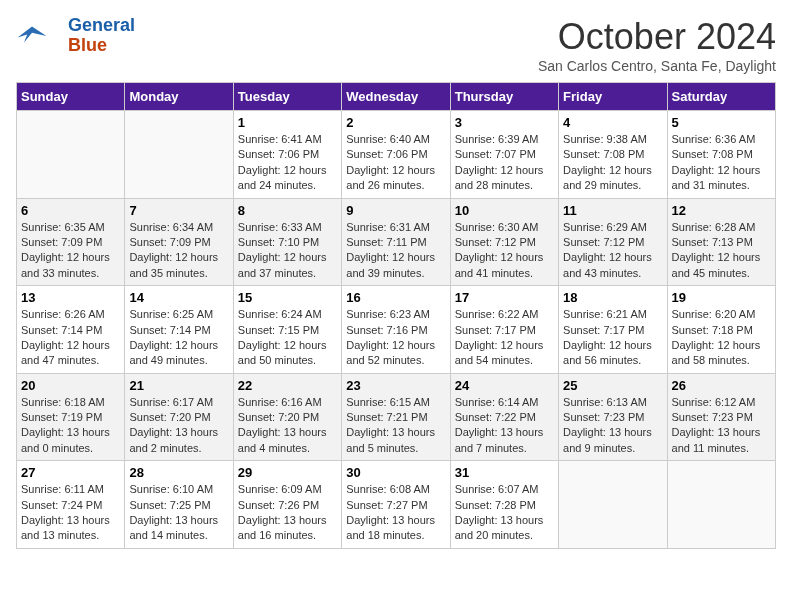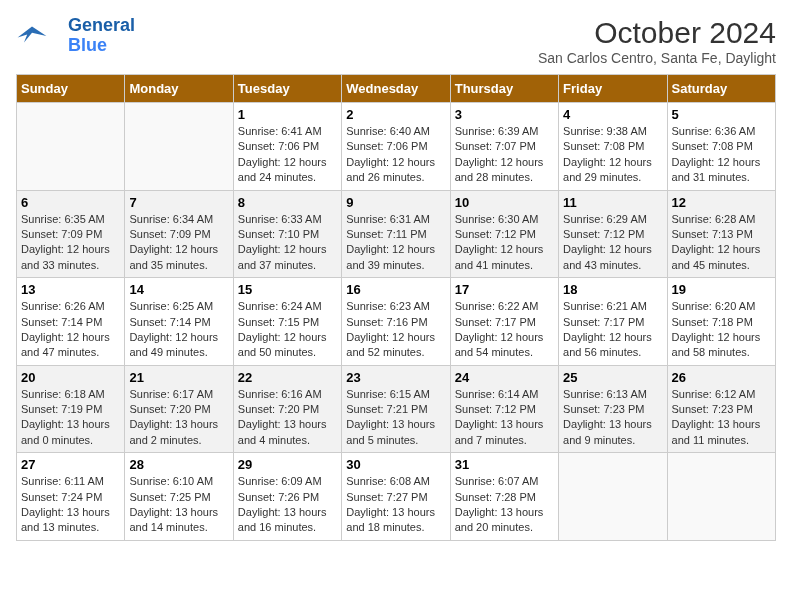--- a/index.html
+++ b/index.html
@@ -31,35 +31,35 @@
       color: #1a5fa8;
     }
     .logo-bird {
       width: 32px;
       height: 32px;
     }
     .title-block {
       text-align: right;
     }
     .month-title {
-      font-size: 30px;
+      font-size: 36px;
       font-weight: normal;
       color: #333;
     }
     .location {
       font-size: 14px;
       color: #555;
     }
     table {
       width: 100%;
       border-collapse: collapse;
       font-size: 11px;
     }
     thead tr th {
-      background-color: #a16207;
+      background-color: #4c1d95;
       color: #fff;
       padding: 6px 4px;
       text-align: left;
       font-size: 13px;
       font-weight: bold;
       border: 1px solid #ccc;
     }
     tbody tr td {
       border: 1px solid #ccc;
       vertical-align: top;
@@ -90,21 +90,21 @@
 </head>
 <body>
 
 <div class="header">
   <div class="logo">
     <svg class="logo-bird" viewBox="0 0 40 40">
       <polygon points="20,8 38,20 20,16 10,28 14,18 2,22" fill="#2a6db5"></polygon>
     </svg>
     <div class="logo-text">
       <span>General</span><br>
-      <span style="color:#3b82f6;">Blue</span>
+      <span style="color:#c2410c;">Blue</span>
     </div>
   </div>
   <div class="title-block">
     <div class="month-title">October 2024</div>
     <div class="location">San Carlos Centro, Santa Fe, Daylight</div>
   </div>
 </div>
 
 <table>
   <thead>
@@ -262,21 +262,21 @@
         </td>
         <td>
           <div class="day-number">23</div>
           <div class="day-info" style="white-space: pre-line;">Sunrise: 6:15 AM
 Sunset: 7:21 PM
 Daylight: 13 hours and 5 minutes.</div>
         </td>
         <td>
           <div class="day-number">24</div>
           <div class="day-info" style="white-space: pre-line;">Sunrise: 6:14 AM
-Sunset: 7:12 PM
+Sunset: 7:22 PM
 Daylight: 13 hours and 7 minutes.</div>
         </td>
         <td>
           <div class="day-number">25</div>
           <div class="day-info" style="white-space: pre-line;">Sunrise: 6:13 AM
 Sunset: 7:23 PM
 Daylight: 13 hours and 9 minutes.</div>
         </td>
         <td>
           <div class="day-number">26</div>

